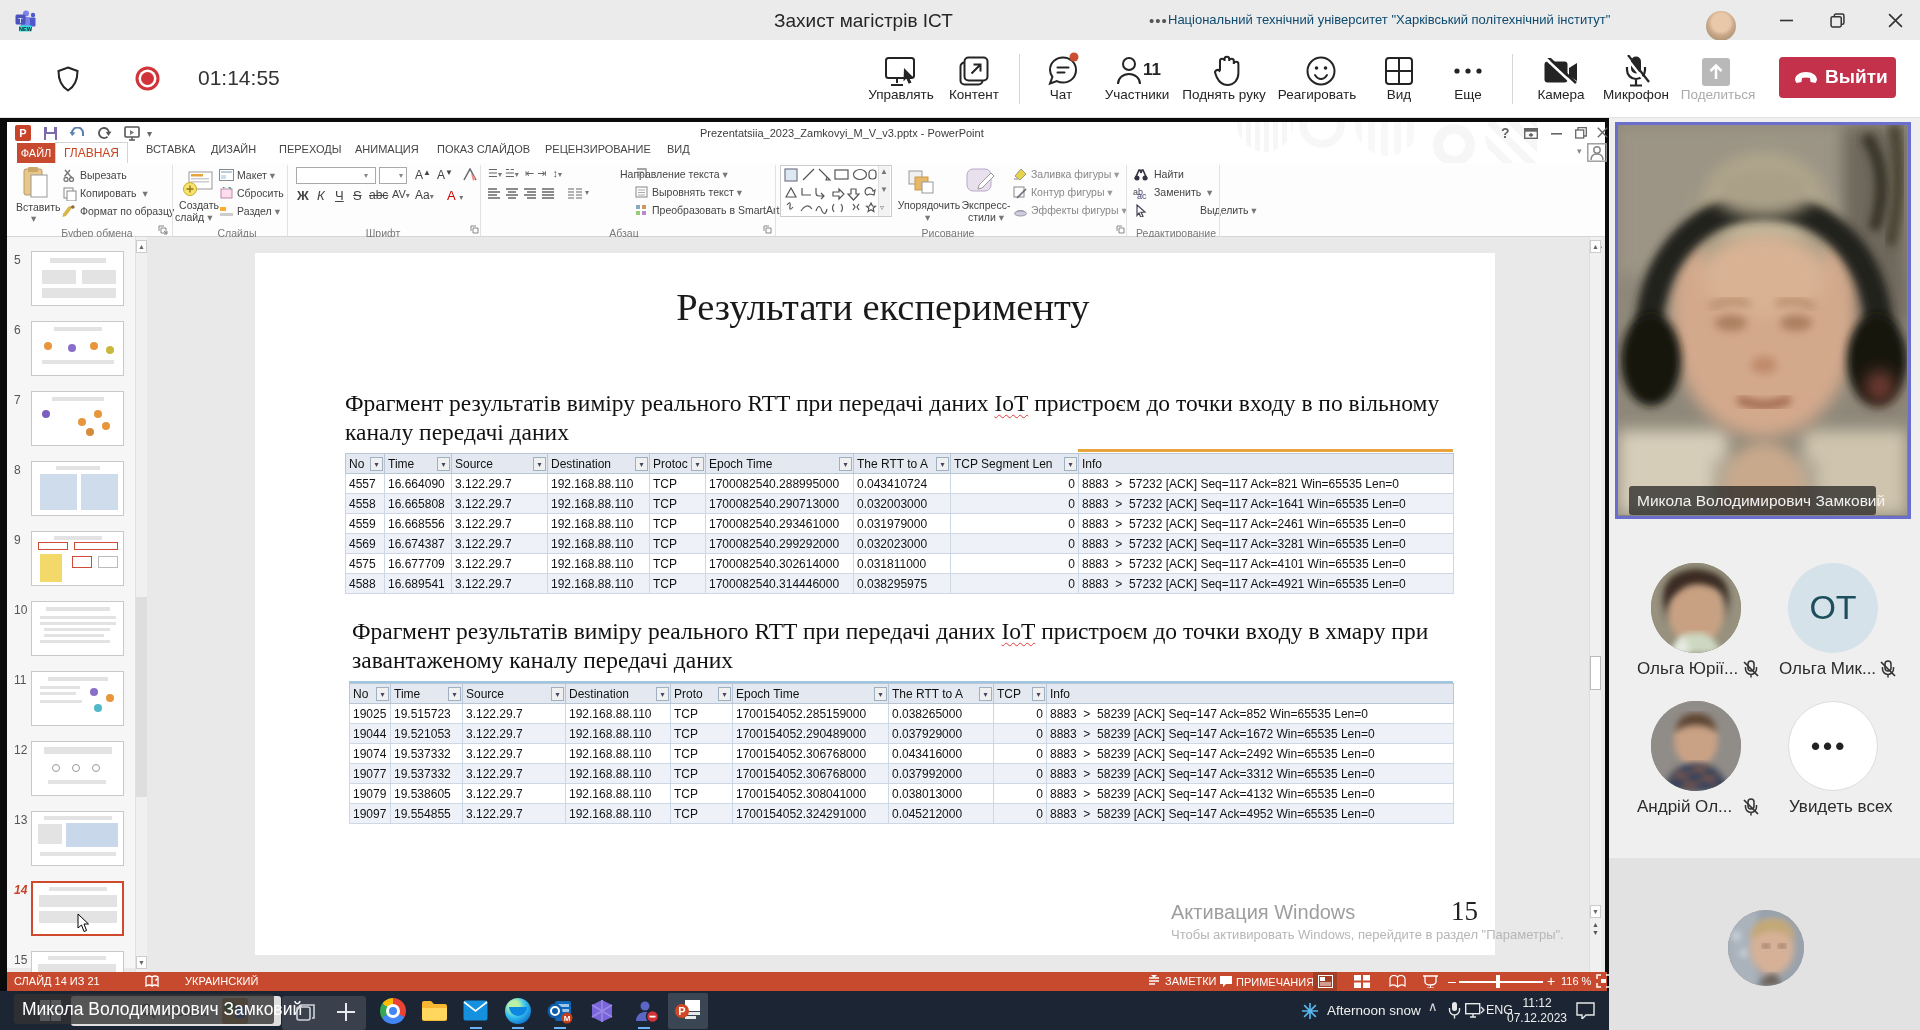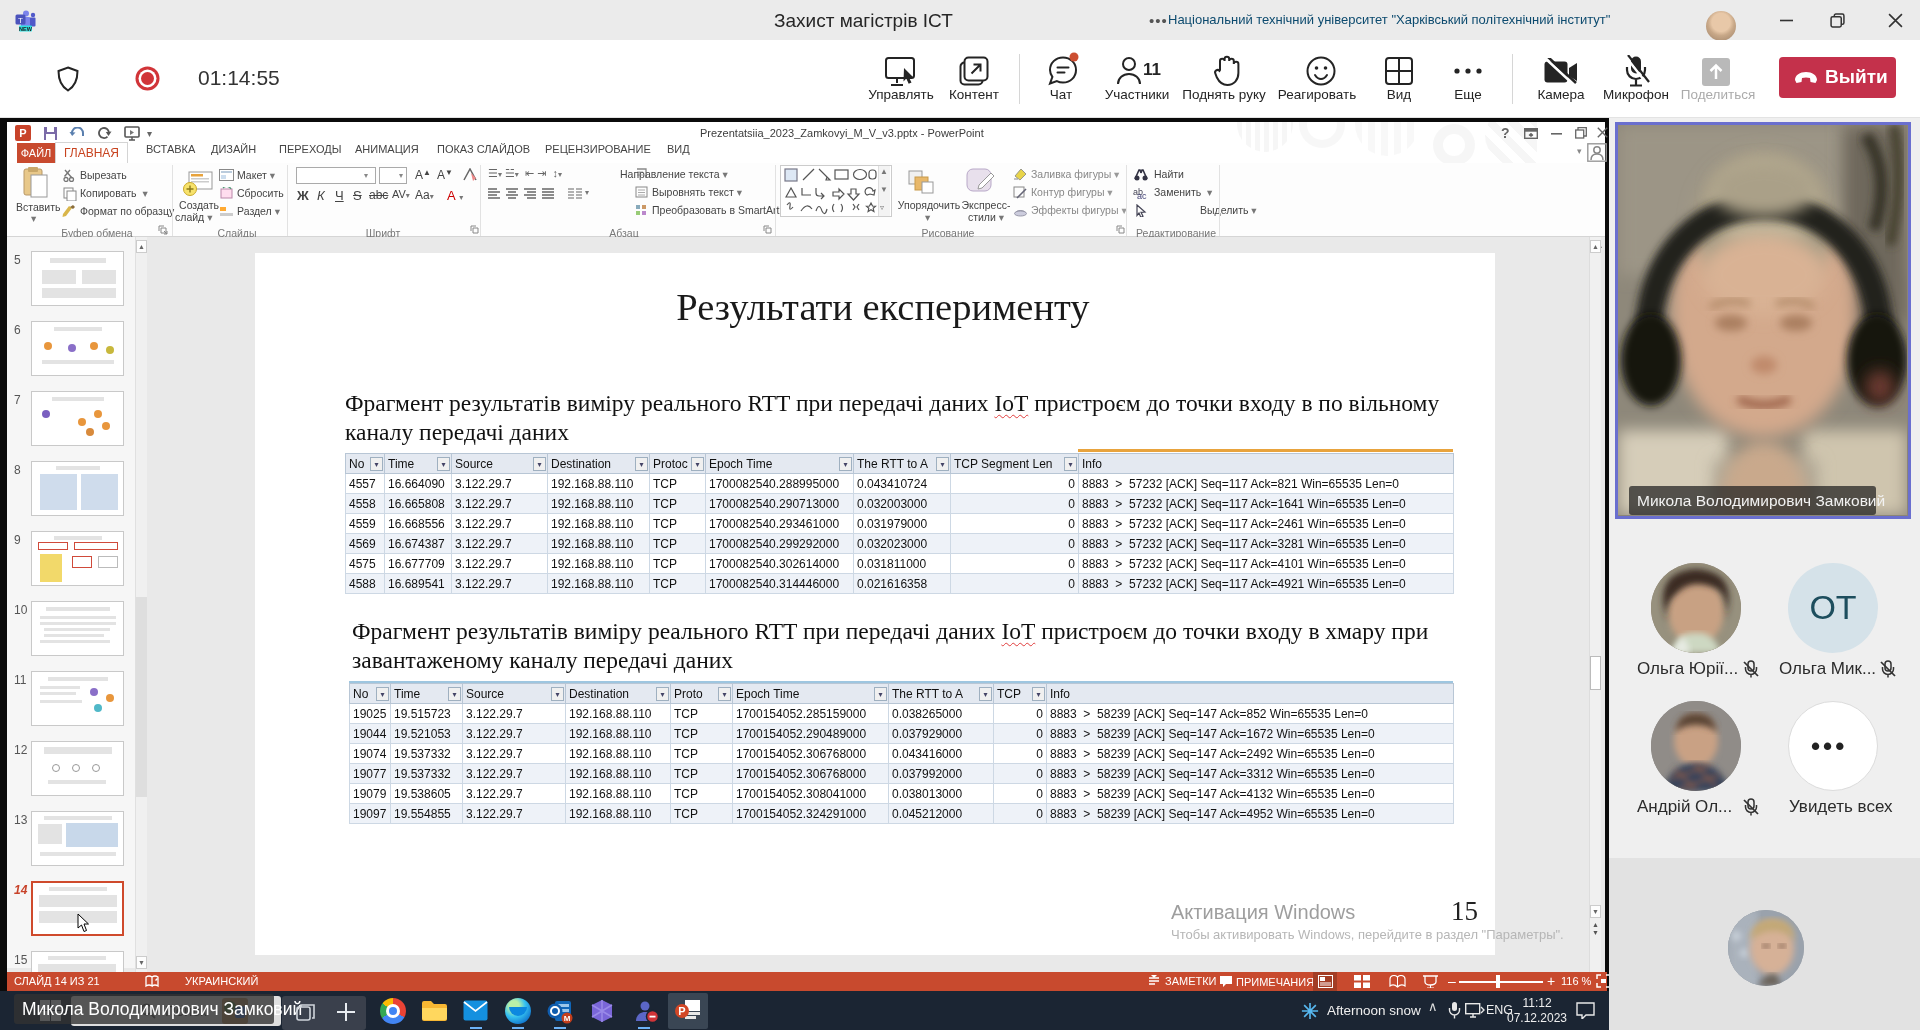--- a/index.html
+++ b/index.html
@@ -644,21 +644,21 @@
                   <td class="r">0</td>
                   <td>8883&nbsp; &gt; &nbsp;57232 [ACK] Seq=117 Ack=4101 Win=65535 Len=0</td>
                 </tr>
             <tr class="even">
                   <td>4588</td>
                   <td>16.689541</td>
                   <td>3.122.29.7</td>
                   <td>192.168.88.110</td>
                   <td>TCP</td>
                   <td>1700082540.314446000</td>
-                  <td>0.021616358</td>
+                  <td>0.038295975</td>
                   <td class="r">0</td>
                   <td>8883&nbsp; &gt; &nbsp;57232 [ACK] Seq=117 Ack=4921 Win=65535 Len=0</td>
                 </tr>
           </tbody>
             </table>
           <div class="abs" style="left:97px;top:364px;width:1100px;font-family:'Liberation Serif',serif;font-size:23.5px;line-height:28.5px;color:#111;">Фрагмент результатів виміру реального RTT при передачі даних <span class="sp">ІоТ</span> пристроєм до точки входу в хмару при завантаженому каналу передачі даних</div>
           <div class="abs" style="left:94px;top:428px;width:1104px;height:2px;background:#9ec6e0;"></div>
           <table class="wtab" style="left:94px;top:430px;width:1104px;">
             <colgroup>
                 <col style="width:41px">

